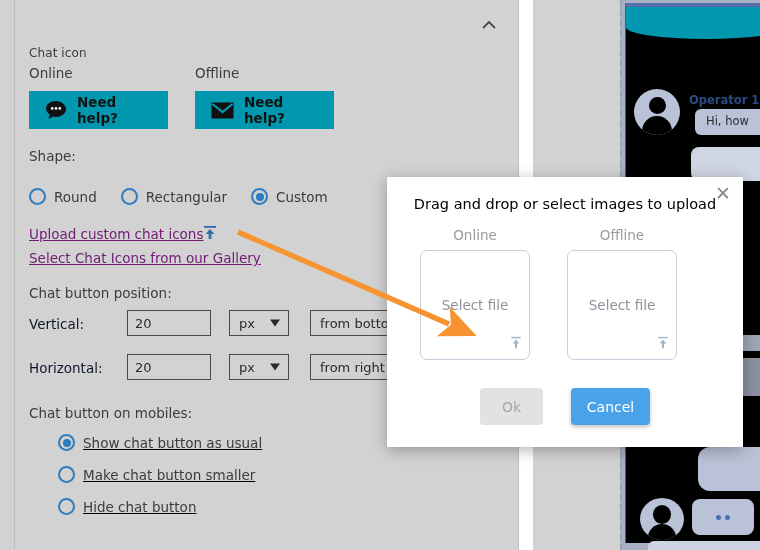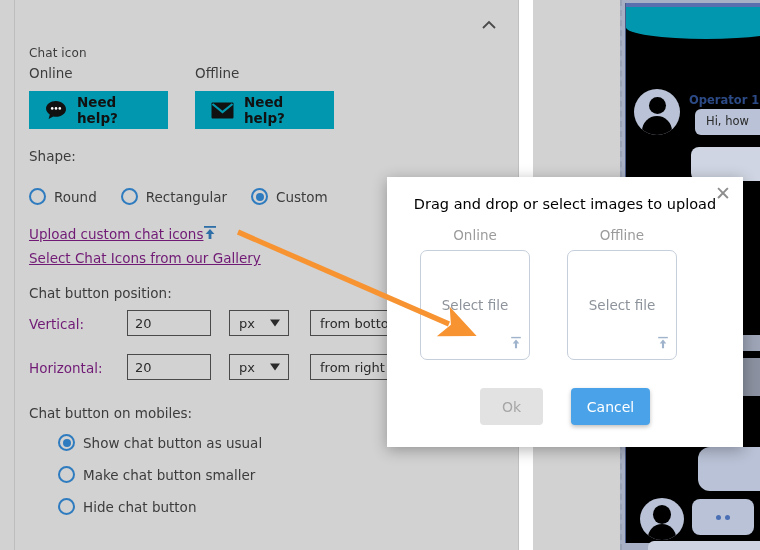--- a/index.html
+++ b/index.html
@@ -83,21 +83,21 @@
   .upload-glyph {
     position: absolute; left: 202px; top: 225px; cursor: pointer;
   }
 
   .pos-label {
     position: absolute; left: 29px; top: 285px;
     font-size: 13.5px; color: #3c3c3c;
   }
 
   .field-label {
-    position: absolute; font-size: 13.5px; color: #701a75;
+    position: absolute; font-size: 13.5px; color: #0f172a;
   }
   .lbl-vertical   { left: 29px; top: 316px; }
   .lbl-horizontal { left: 29px; top: 360px; }
 
   .txtinput {
     position: absolute; height: 26px; width: 84px;
     background: #d2d2d2; border: 1px solid #4a4a4a;
     font-size: 13px; color: #2b2b2b; padding: 0 7px;
     font-family: "DejaVu Sans", "Liberation Sans", sans-serif;
   }
@@ -119,21 +119,21 @@
   }
   .unit-vertical   { left: 229px; top: 310px; width: 60px; }
   .unit-horizontal { left: 229px; top: 354px; width: 60px; }
   .anchor-vertical   { left: 310px; top: 310px; width: 150px; }
   .anchor-horizontal { left: 310px; top: 354px; width: 150px; }
 
   .mobiles-label {
     position: absolute; left: 29px; top: 405px;
     font-size: 13.5px; color: #3c3c3c;
   }
-  .mob-radio { position: absolute; left: 58px; }
+  .mob-radio { position: absolute; left: 58px; text-decoration: underline; }
   .mob-1 { top: 434px; }
   .mob-2 { top: 466px; }
   .mob-3 { top: 498px; }
 
   
   .scroll-track {
     position: absolute; left: 533px; top: 0; width: 27px; height: 550px;
     background: #d2d2d2;
   }
   .gap-fill {

